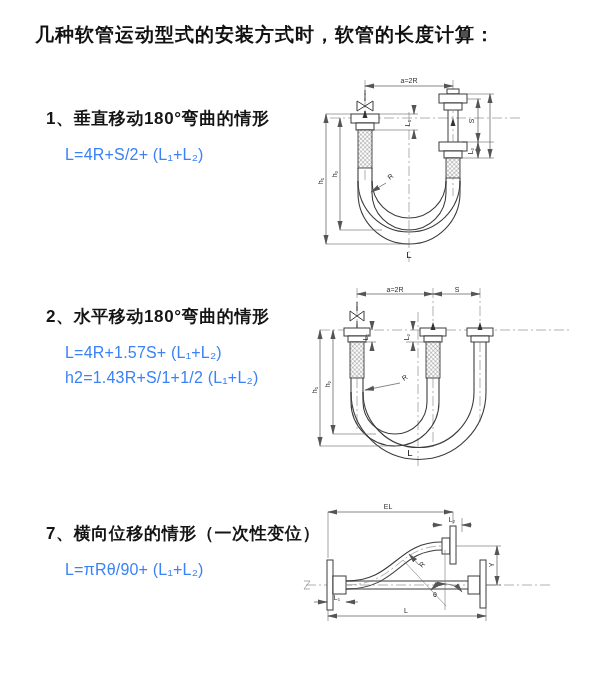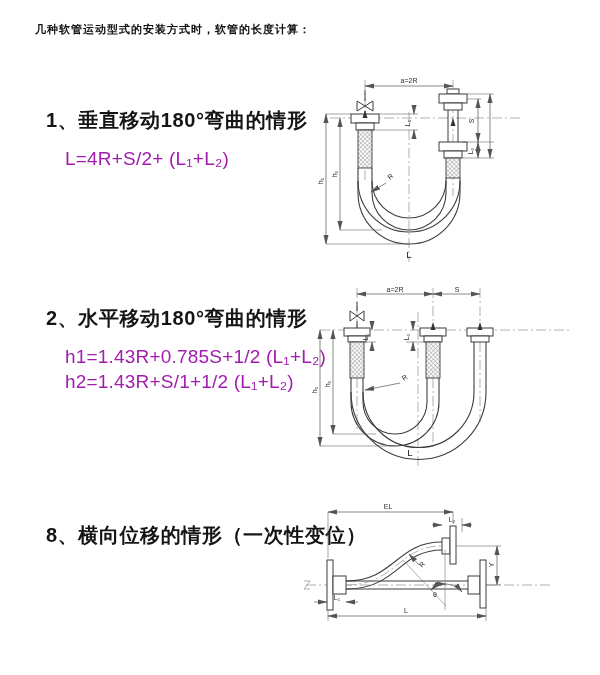--- a/index.html
+++ b/index.html
@@ -2,29 +2,29 @@
 <html><head>
 <meta charset="utf-8">
 <style>
   html,body{margin:0;padding:0;}
   body{
     width:600px;height:675px;background:#ffffff;position:relative;
     font-family:"Liberation Sans","DejaVu Sans",sans-serif;color:#1c1c1c;
     overflow:hidden;
   }
   .page-title{
-    position:absolute;left:35px;top:22px;font-size:11px;font-weight:bold;
+    position:absolute;left:35px;top:22px;font-size:19px;font-weight:bold;
     letter-spacing:1px;color:#111;
   }
   .section{position:absolute;left:46px;}
   .sec1{top:107px}.sec2{top:305px}.sec3{top:522px}
-  .heading{font-size:20px;font-weight:bold;letter-spacing:0.6px;margin:0 0 12px 0;color:#151515;}
+  .heading{font-size:17px;font-weight:bold;letter-spacing:0.6px;margin:0 0 12px 0;color:#151515;}
   .formula{
-    font-size:19px;font-weight:500;margin:0 0 0 19px;line-height:25px;
-    letter-spacing:0.2px;color:#a21caf;white-space:nowrap;
+    font-size:16px;font-weight:500;margin:0 0 0 19px;line-height:25px;
+    letter-spacing:0.2px;color:#3b82f6;white-space:nowrap;
   }
   .diagram{position:absolute;}
   .diag1{left:310px;top:66px;width:272px;height:200px;}
   .diag2{left:306px;top:282px;width:288px;height:190px;}
   .diag3{left:300px;top:498px;width:292px;height:158px;}
   svg{display:block}
   .pipe{stroke:#3d3d3d;stroke-width:1;fill:none}
   .fit{fill:#ffffff;stroke:#3d3d3d;stroke-width:1}
   .hatchr{fill:url(#hatch);stroke:#3d3d3d;stroke-width:0.9}
   .hose{stroke:#3d3d3d;stroke-width:1.1;fill:none}
@@ -57,26 +57,27 @@
 
 <div class="page-title">几种软管运动型式的安装方式时，软管的长度计算：</div>
 
 <div class="section sec1">
   <div class="heading">1、垂直移动180°弯曲的情形</div>
   <div class="formula">L=4R+S/2+ (L₁+L₂)</div>
 </div>
 
 <div class="section sec2">
   <div class="heading">2、水平移动180°弯曲的情形</div>
-  <div class="formula">h1=1.43R+0.785S+1/2 (L₁+L₂)</div>
+  <div class="formula">L=4R+1.57S+ (L₁+L₂)</div>
   <div class="formula">h2=1.43R+S/1+1/2 (L₁+L₂)</div>
 </div>
 
 <div class="section sec3">
-  <div class="heading">8、横向位移的情形（一次性变位）</div>
+  <div class="heading">7、横向位移的情形（一次性变位）</div>
+  <div class="formula">L=πRθ/90+ (L₁+L₂)</div>
 </div>
 
 <div class="diagram diag1">
 <svg viewBox="0 0 272 200" width="272" height="200">
 
   <line class="cl" x1="55" y1="14" x2="55" y2="115"></line>
   <line class="cl" x1="143" y1="14" x2="143" y2="130"></line>
   <line class="cl" x1="99" y1="46" x2="99" y2="196"></line>
   <line class="cl" x1="20" y1="52" x2="212" y2="52"></line>
 

